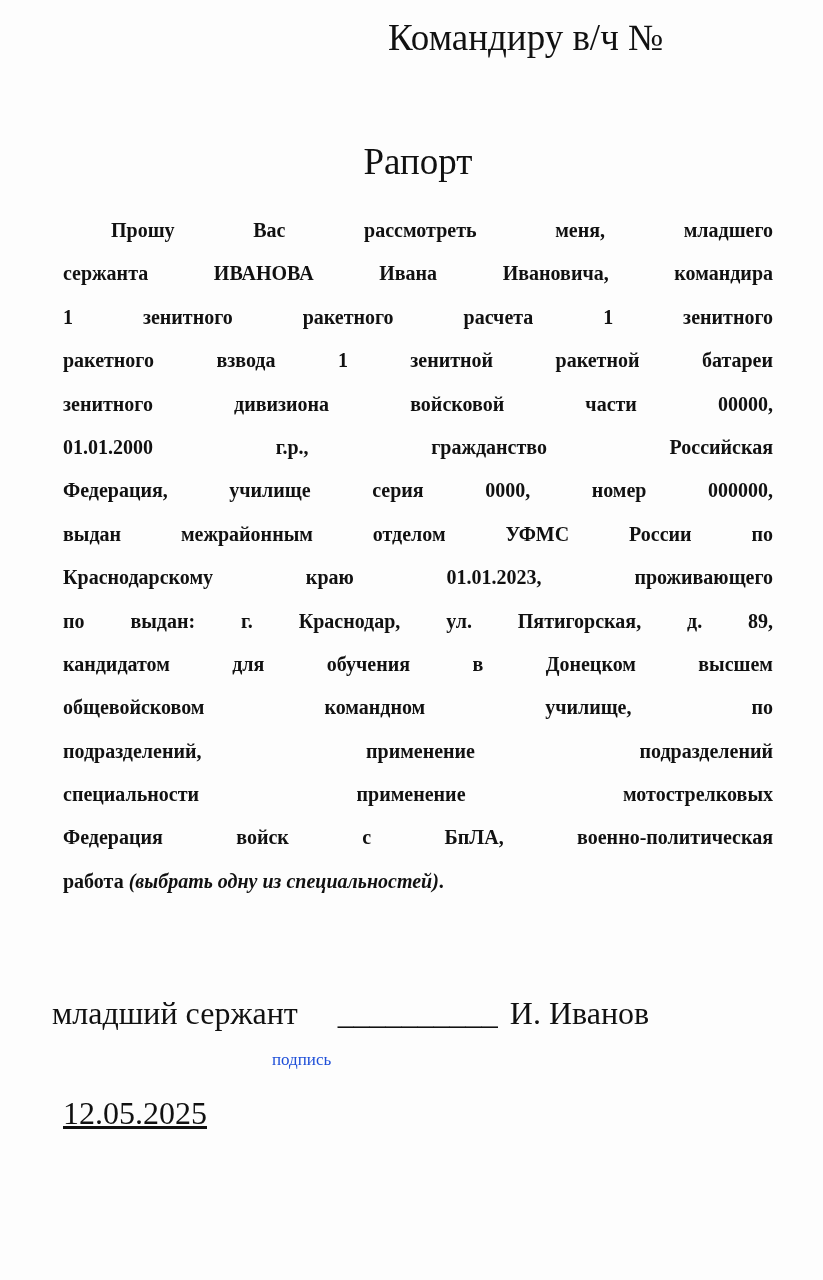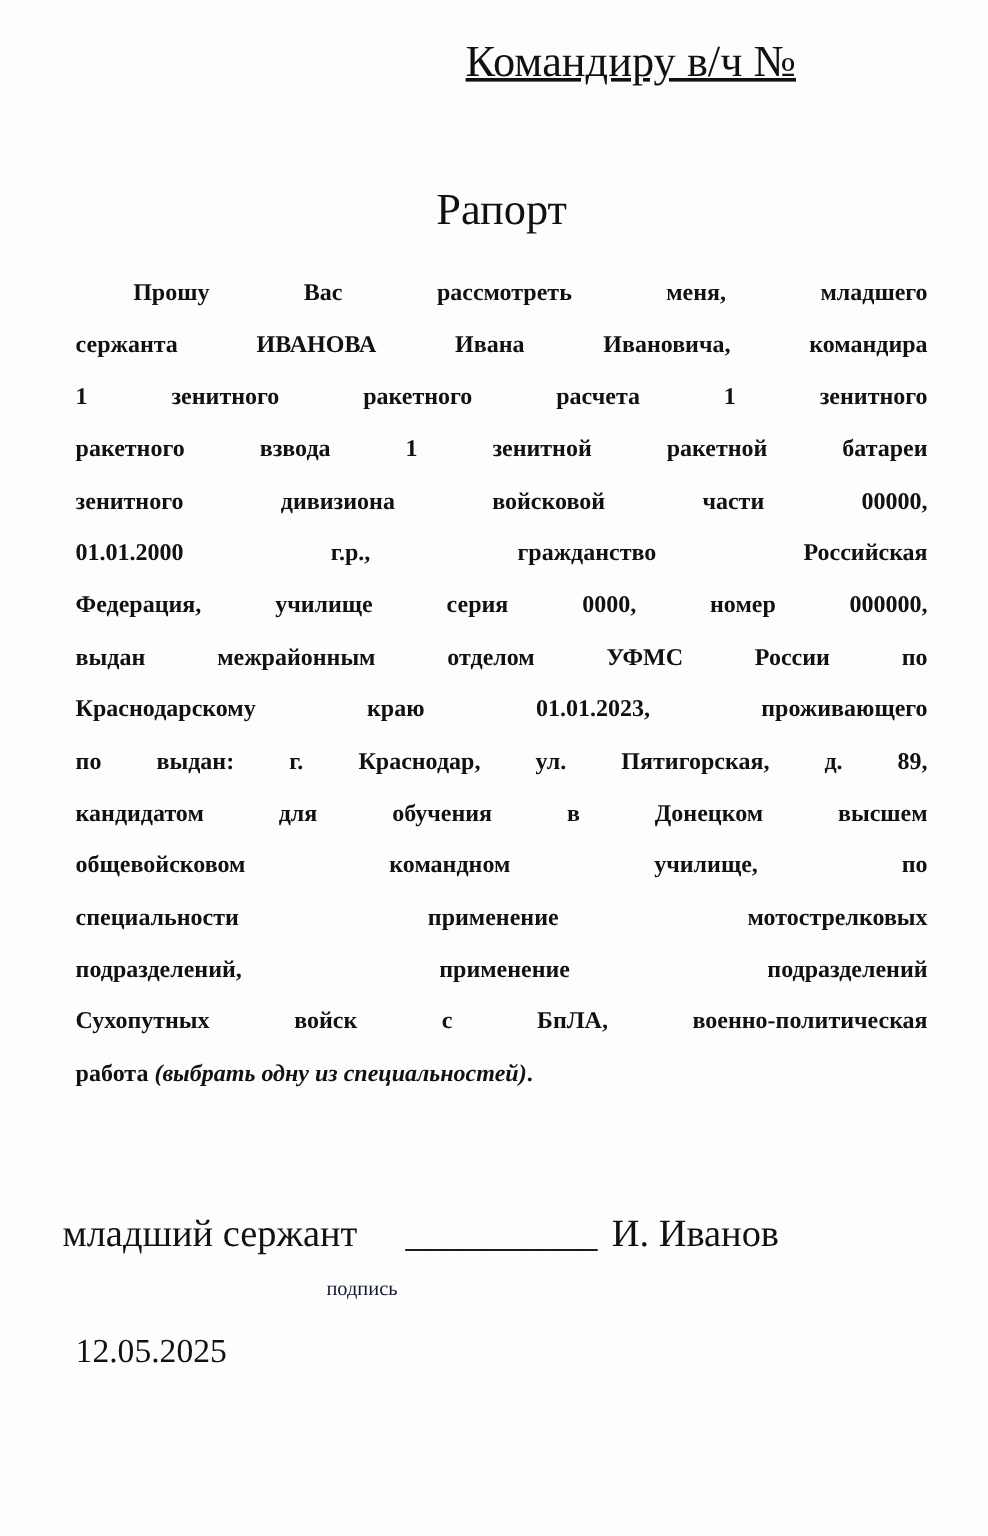--- a/index.html
+++ b/index.html
@@ -15,25 +15,24 @@
     font-family: "Liberation Serif", "DejaVu Serif", serif;
     color: #111111;
   }
   .page {
     position: relative;
     width: 823px;
     height: 1280px;
   }
   
   .addressee {
-    margin: 30px 0 0 388px;
+    margin: 16px 0 0 388px;
     font-size: 37px;
     line-height: 44px;
     white-space: nowrap;
-    text-decoration: underline;
   }
   
   .doc-title {
     margin-top: 80px;
     margin-left: 63px;
     width: 710px;
     text-align: center;
     font-size: 37px;
     line-height: 44px;
   }
@@ -75,27 +74,28 @@
     letter-spacing: 0;
   }
   .sig-name {
     margin-left: 12px;
   }
   .sig-caption {
     margin-top: 16px;
     margin-left: 272px;
     font-size: 17px;
     line-height: 18px;
-    color: #0f172a;
+    color: #1d4ed8;
   }
   .doc-date {
     margin-top: 22px;
     margin-left: 63px;
-    font-size: 28px;
+    font-size: 32px;
     line-height: 44px;
+    text-decoration: underline;
   }
 </style>
 </head>
 <body>
 
 <div class="page">
 
   <div class="addressee">Командиру в/ч №</div>
 
   <div class="doc-title">Рапорт</div>
@@ -106,23 +106,23 @@
     <div class="body-line">1 зенитного ракетного расчета 1 зенитного</div>
     <div class="body-line">ракетного взвода 1 зенитной ракетной батареи</div>
     <div class="body-line">зенитного дивизиона войсковой части 00000,</div>
     <div class="body-line">01.01.2000 г.р., гражданство Российская</div>
     <div class="body-line">Федерация, училище серия 0000, номер 000000,</div>
     <div class="body-line">выдан межрайонным отделом УФМС России по</div>
     <div class="body-line">Краснодарскому краю 01.01.2023, проживающего</div>
     <div class="body-line">по выдан: г. Краснодар, ул. Пятигорская, д. 89,</div>
     <div class="body-line">кандидатом для обучения в Донецком высшем</div>
     <div class="body-line">общевойсковом командном училище, по</div>
+    <div class="body-line">подразделений, применение подразделений</div>
     <div class="body-line">специальности применение мотострелковых</div>
-    <div class="body-line">подразделений, применение подразделений</div>
-    <div class="body-line">Сухопутных войск с БпЛА, военно-политическая</div>
+    <div class="body-line">Федерация войск с БпЛА, военно-политическая</div>
     <div class="body-line last">
       <span>работа </span><span class="italic-note">(выбрать одну из специальностей)</span><span>.</span>
     </div>
   </div>
 
   <div class="signature-row">
     <span>младший сержант</span><span class="sig-blank">__________</span><span class="sig-name">И. Иванов</span>
   </div>
 
   <div class="sig-caption">подпись</div>

